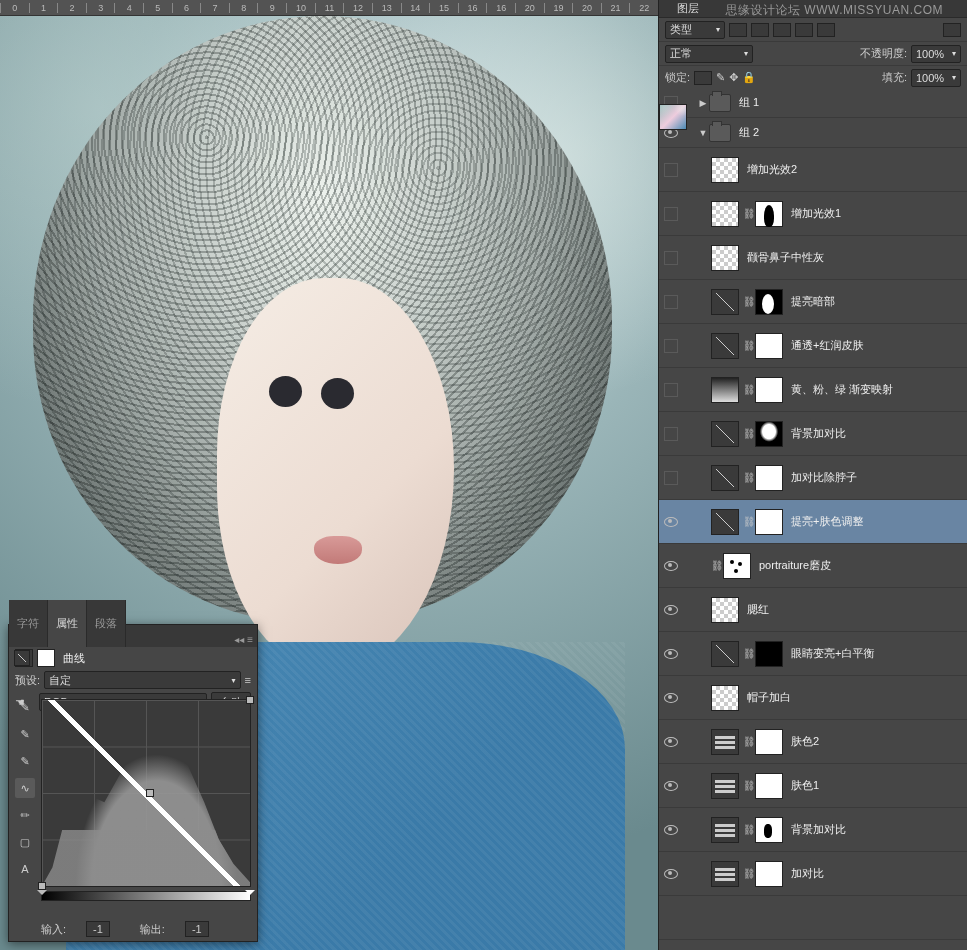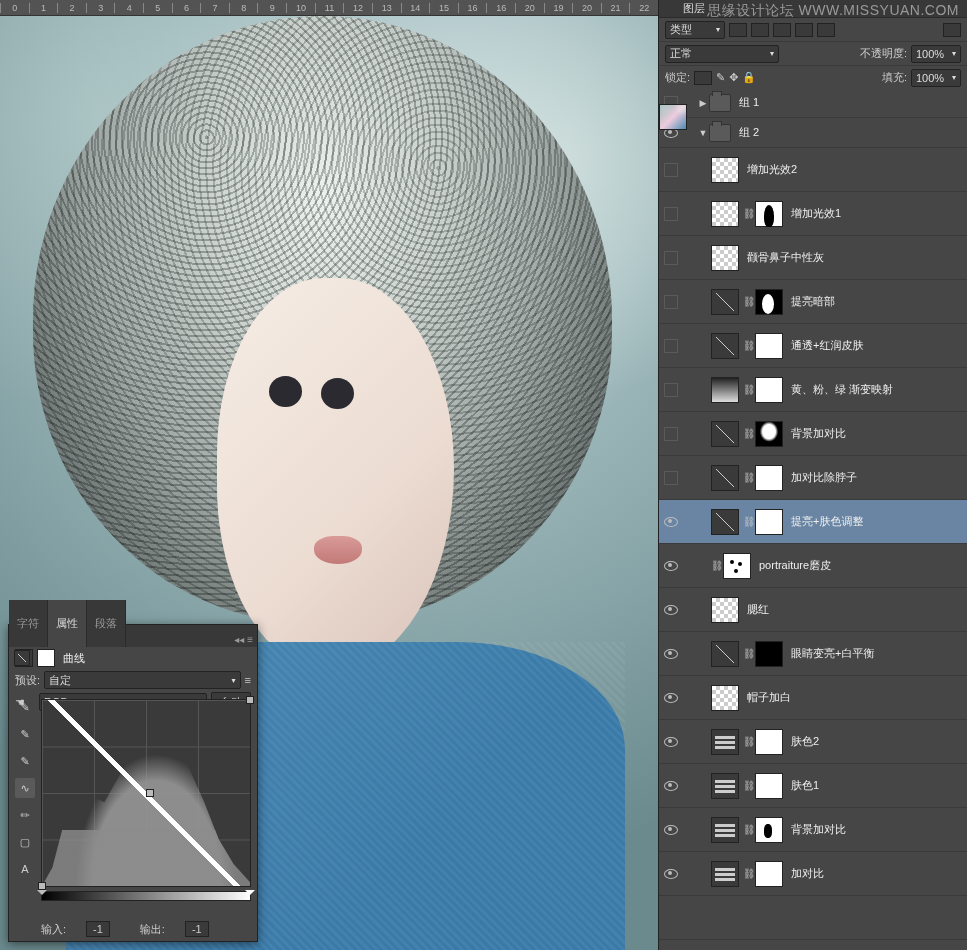--- a/index.html
+++ b/index.html
@@ -16,24 +16,24 @@
 border-radius:50% 50% 48% 48%;filter:contrast(1.05)}
 .fur::after{content:"";position:absolute;inset:0;background:
 repeating-radial-gradient(circle at 30% 20%,rgba(40,50,48,.3) 0 2px,transparent 2px 6px),
 repeating-radial-gradient(circle at 70% 25%,rgba(50,60,58,.25) 0 2px,transparent 2px 7px);
 border-radius:inherit;mix-blend-mode:multiply}
 .face{position:absolute;left:33%;top:28%;width:36%;height:42%;background:linear-gradient(135deg,#f5ede5 0%,#ecdcd2 60%,#d8c2b8 100%);border-radius:48% 52% 55% 50%}
 .face::before{content:"";position:absolute;left:22%;top:25%;width:14%;height:8%;background:#2a2a30;border-radius:50%;box-shadow:52px 2px 0 #2a2a30}
 .lips{position:absolute;left:41%;top:66%;width:20%;height:7%;background:linear-gradient(#d89a98,#c27a78);border-radius:50% 50% 60% 60%}
 .sweater{position:absolute;left:10%;bottom:-5%;width:85%;height:38%;background:linear-gradient(135deg,#4a8ab5 0%,#3a7aa8 60%);border-radius:30% 30% 0 0}
 .sweater::after{content:"";position:absolute;inset:0;background:repeating-linear-gradient(45deg,rgba(255,255,255,.05) 0 3px,transparent 3px 6px)}
-.watermark{position:absolute;right:8px;top:2px;font-size:14px;color:#999;letter-spacing:.5px}
+.watermark{position:absolute;right:24px;top:2px;font-size:12px;color:#999;letter-spacing:.5px}
 
 .panels{position:absolute;left:658px;top:0;width:309px;height:950px;background:#464646;border-left:1px solid #222}
-.p-head{background:#383838;height:18px;display:flex;align-items:center;padding:0 24px;color:#ddd;font-size:11px;border-bottom:1px solid #2a2a2a}
+.p-head{background:#383838;height:18px;display:flex;align-items:center;padding:0 18px;color:#ddd;font-size:11px;border-bottom:1px solid #2a2a2a}
 .p-head .title{flex:0 0 auto;margin-right:8px}
 .row{display:flex;align-items:center;height:24px;padding:0 6px;gap:4px;background:#464646;border-bottom:1px solid #3a3a3a}
 .sel{background:#3a3a3a;border:1px solid #222;height:18px;display:flex;align-items:center;padding:0 4px;color:#ddd;border-radius:2px}
 .sel .arrow{margin-left:auto;font-size:8px}
 .lbl{color:#ccc}
 .chip{width:18px;height:14px;border:1px solid #222;background:#3a3a3a}
 .flex{flex:1}
 
 .layers{position:absolute;top:88px;bottom:0;left:0;right:0;overflow:auto}
 .layer{display:flex;align-items:center;height:44px;background:#464646;border-bottom:1px solid #3a3a3a}
@@ -152,21 +152,21 @@
       </div>
     <div class="chip"></div>
     <div class="chip"></div>
     <div class="chip"></div>
     <div class="chip"></div>
     <div class="chip"></div>
     <div class="flex"></div>
     <div class="chip"></div>
   </div>
   <div class="row">
-    <div class="sel" style="width:114px">
+    <div class="sel" style="width:88px">
         <span>正常</span>
         <span class="arrow">▾</span>
       </div>
     <div class="flex"></div>
     <span class="lbl">不透明度:</span>
     <div class="sel" style="width:50px">
         <span>100%</span>
         <span class="arrow">▾</span>
       </div>
   </div>

